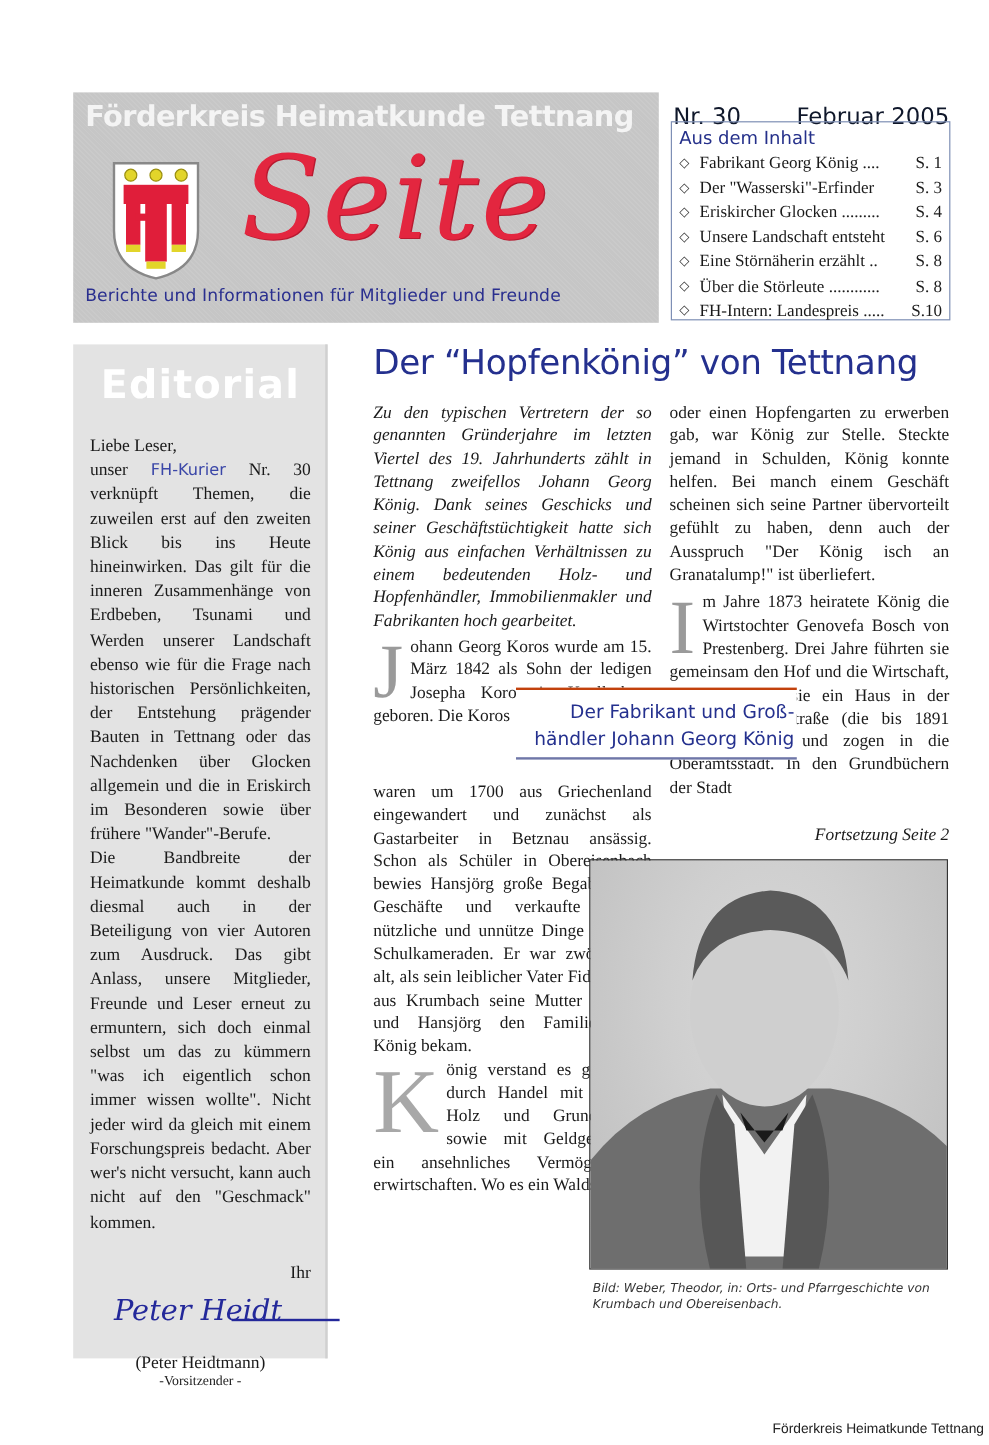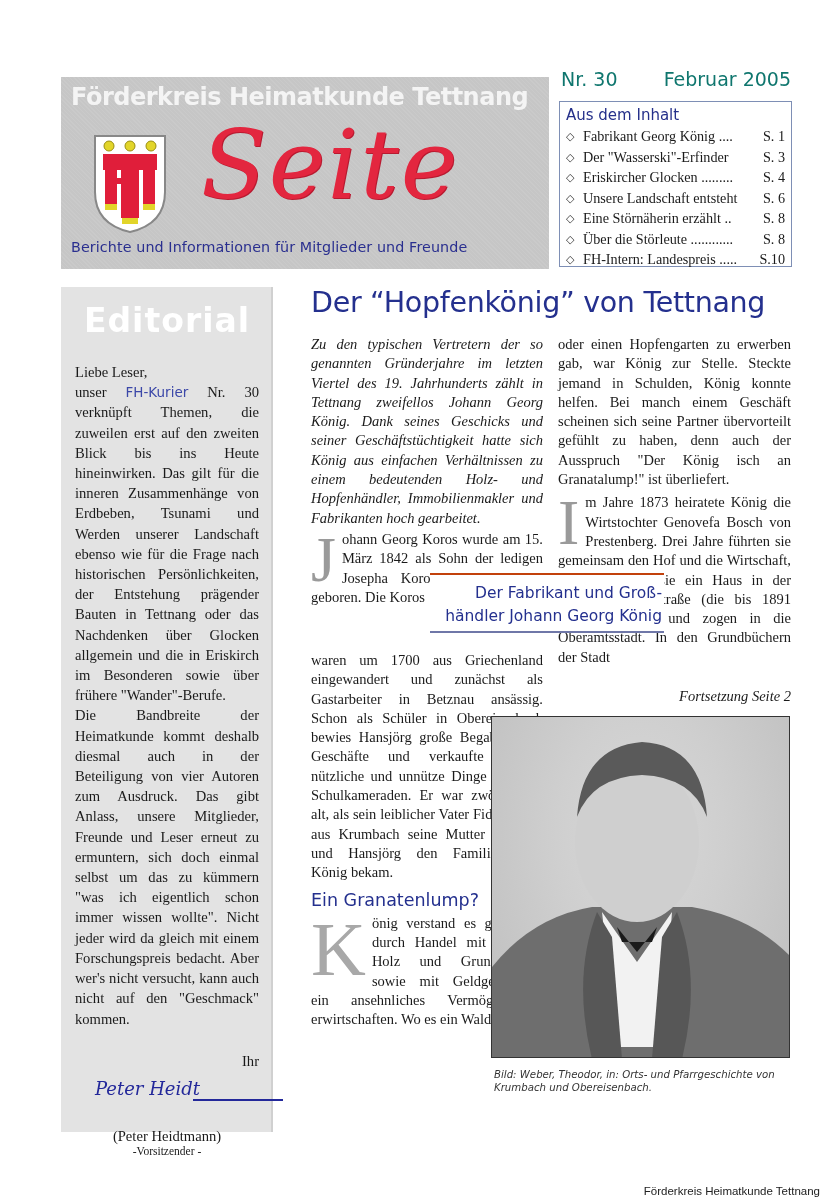--- a/index.html
+++ b/index.html
@@ -7,36 +7,36 @@
 
   
   .masthead { position: absolute; left: 61px; top: 77px; width: 488px; height: 192px; background: #c6c6c6;
     background-image: repeating-linear-gradient(45deg, rgba(255,255,255,0.08) 0 1px, transparent 1px 3px); }
   .mast-org { position: absolute; left: 10px; top: 6px; font-family: "DejaVu Sans", sans-serif; font-weight: bold; font-size: 24px; color: #f4f4f4; letter-spacing: -0.5px; white-space: nowrap; }
   .crest { position: absolute; left: 30px; top: 55px; width: 78px; height: 104px; }
   .mast-title { position: absolute; left: 140px; top: 40px; font-family: "DejaVu Serif", serif; font-size: 96px; color: #e3263f; font-style: italic; letter-spacing: 2px; text-shadow: 1px 1px 0 #b81a30; line-height: 1; }
   .mast-sub { position: absolute; left: 10px; top: 162px; font-family: "DejaVu Sans", sans-serif; font-size: 14.3px; color: #2a2f8f; white-space: nowrap; letter-spacing: 0.1px; }
 
   
-  .issue { position: absolute; left: 561px; top: 68px; width: 230px; font-family: "DejaVu Sans", sans-serif; font-size: 19px; color: #0f766e; display: flex; justify-content: space-between; }
+  .issue { position: absolute; left: 561px; top: 86px; width: 230px; font-family: "DejaVu Sans", sans-serif; font-size: 19px; color: #0f172a; display: flex; justify-content: space-between; }
   .toc { position: absolute; left: 559px; top: 101px; width: 233px; height: 166px; border: 1px solid #7e8fb5; padding: 4px 6px; }
   .toc-title { font-family: "DejaVu Sans", sans-serif; font-size: 15px; color: #25308a; margin-bottom: 2px; }
   .toc-row { display: flex; align-items: center; font-size: 14.2px; line-height: 20.5px; white-space: nowrap; }
   .toc-row .tag { width: 17px; font-size: 11px; color: #333; }
   .toc-row .lbl { flex: 1; }
   .toc-row .pg { text-align: right; }
 
   
   .editorial { position: absolute; left: 61px; top: 287px; width: 212px; height: 845px; background: #e3e3e3; border-right: 2px solid #d0d0d0; padding: 0 12px 0 14px; }
   .ed-head { font-family: "DejaVu Sans", sans-serif; font-weight: bold; font-size: 33px; color: #ffffff; text-align: center; margin-top: 14px; letter-spacing: 1px; }
   .ed-body { margin-top: 22px; font-size: 14.6px; line-height: 20.2px; text-align: justify; color: #1a1a1a; }
   .ed-body p { margin: 0; }
   .ed-link { font-family: "DejaVu Sans", sans-serif; color: #3b47a8; font-size: 13.5px; }
   .ed-sign-intro { margin-top: 24px; font-size: 14.6px; text-align: right; }
-  .signature { margin-top: 8px; height: 46px; font-family: "DejaVu Serif", serif; font-style: italic; color: #23289a; font-size: 18px; padding-left: 20px; position: relative; }
+  .signature { margin-top: 8px; height: 46px; font-family: "DejaVu Serif", serif; font-style: italic; color: #23289a; font-size: 24px; padding-left: 20px; position: relative; }
   .signature::after { content: ""; position: absolute; left: 118px; top: 21px; width: 90px; height: 2px; background: #23289a; }
   .ed-name { text-align: center; font-size: 14.6px; margin-top: 4px; }
   .ed-role { text-align: center; font-size: 11.5px; }
 
   
   .headline { position: absolute; left: 311px; top: 286px; font-family: "DejaVu Sans", sans-serif; font-size: 28.5px; color: #24308e; white-space: nowrap; letter-spacing: -0.3px; }
   .col { position: absolute; font-size: 14.5px; line-height: 19.3px; text-align: justify; }
   .col1 { left: 311px; top: 335px; width: 232px; }
   .col2 { left: 558px; top: 335px; width: 233px; }
   .lead { font-style: italic; }
@@ -135,21 +135,20 @@
   <p class="lead">Zu den typischen Vertretern der so genannten Gründerjahre im letzten Viertel des 19. Jahrhunderts zählt in Tettnang zweifellos Johann Georg König. Dank seines Geschicks und seiner Geschäftstüchtigkeit hatte sich König aus einfachen Verhältnissen zu einem bedeutenden Holz- und Hopfenhändler, Immobilienmakler und Fabrikanten hoch gearbeitet.</p>
   <p style="margin-top:2px;">
     <span class="dropcap">J</span>
     <span style="display:block; width:108px; float:none;"></span>
     <span>ohann Georg Koros wurde am 15. März 1842 als Sohn der ledigen Josepha Koros in Knellesberg geboren. Die Koros</span>
   </p>
 </div>
 
 <div class="col" style="left:311px; top:651px; width:232px;">
   <p><span>waren um 1700 aus Griechenland eingewandert und zunächst als Gastarbeiter in Betznau ansässig. Schon als Schüler in Obereisenbach bewies Hansjörg große Begabung für Geschäfte und verkaufte allerlei nützliche und unnütze Dinge an seine Schulkameraden. Er war zwölf Jahre alt, als sein leiblicher Vater Fidel König aus Krumbach seine Mutter heiratete und Hansjörg den Familiennamen König bekam.</span></p>
-  <div class="subhead">Ein Granatenlump?</div>
   <p>
     <span class="dropcap" style="font-size:76px; line-height:62px; color:#a8a8a8;">K</span>
     <span>önig verstand es geschickt, durch Handel mit Hopfen, Holz und Grundstükken sowie mit Geldgeschäften ein ansehnliches Vermögen zu erwirtschaften. Wo es ein Waldstück</span>
   </p>
 </div>
 
 <div class="col col2">
   <p>oder einen Hopfengarten zu erwerben gab, war König zur Stelle. Steckte jemand in Schulden, König konnte helfen. Bei manch einem Geschäft scheinen sich seine Partner übervorteilt gefühlt zu haben, denn auch der Ausspruch "Der König isch an Granatalump!" ist überliefert.</p>
   <p style="margin-top:4px;">
     <span class="dropcap">I</span>

